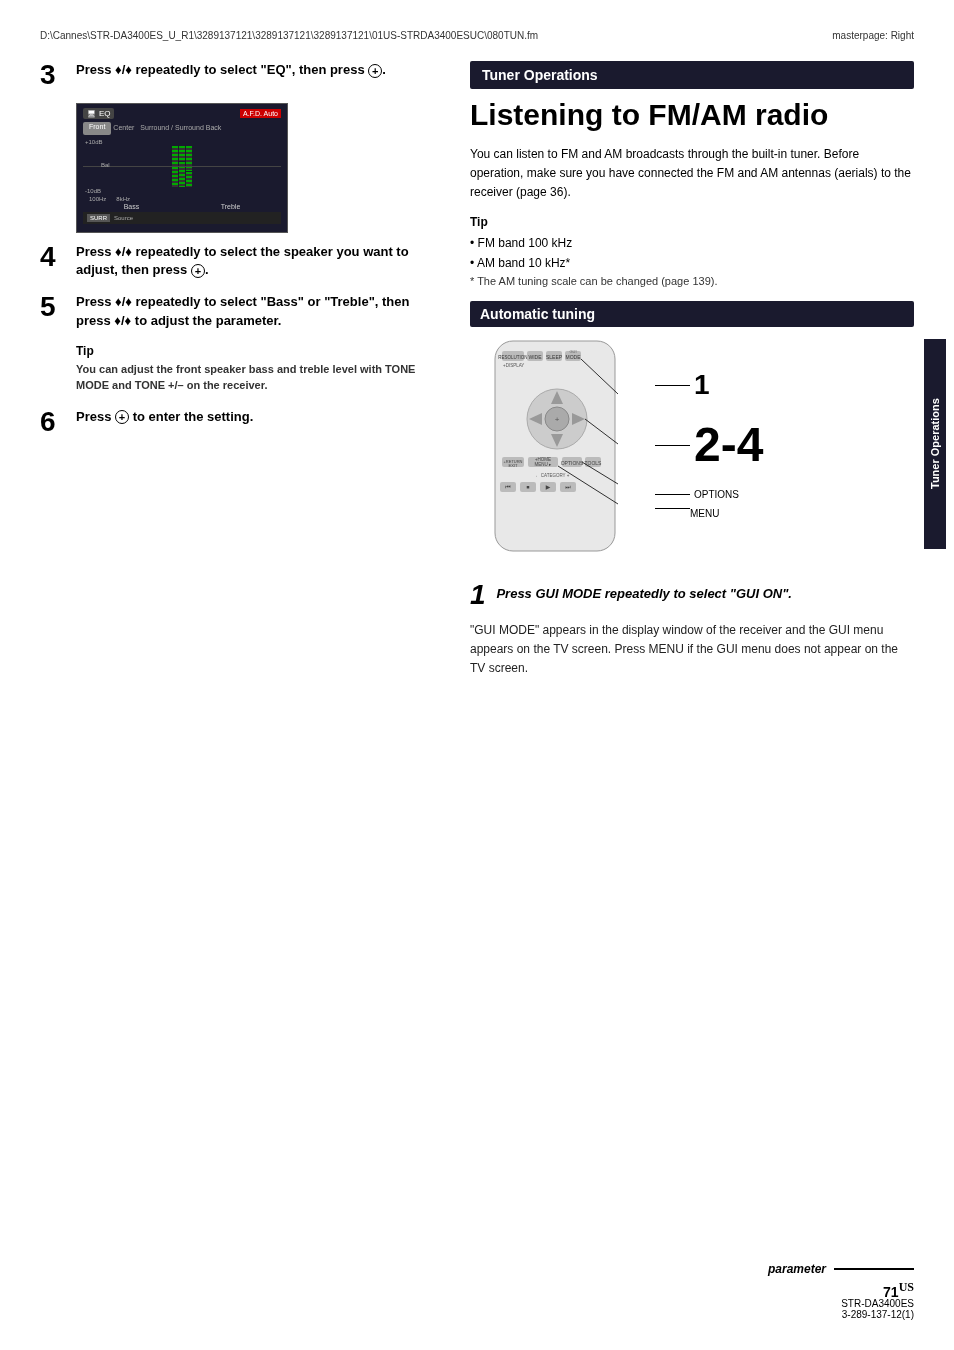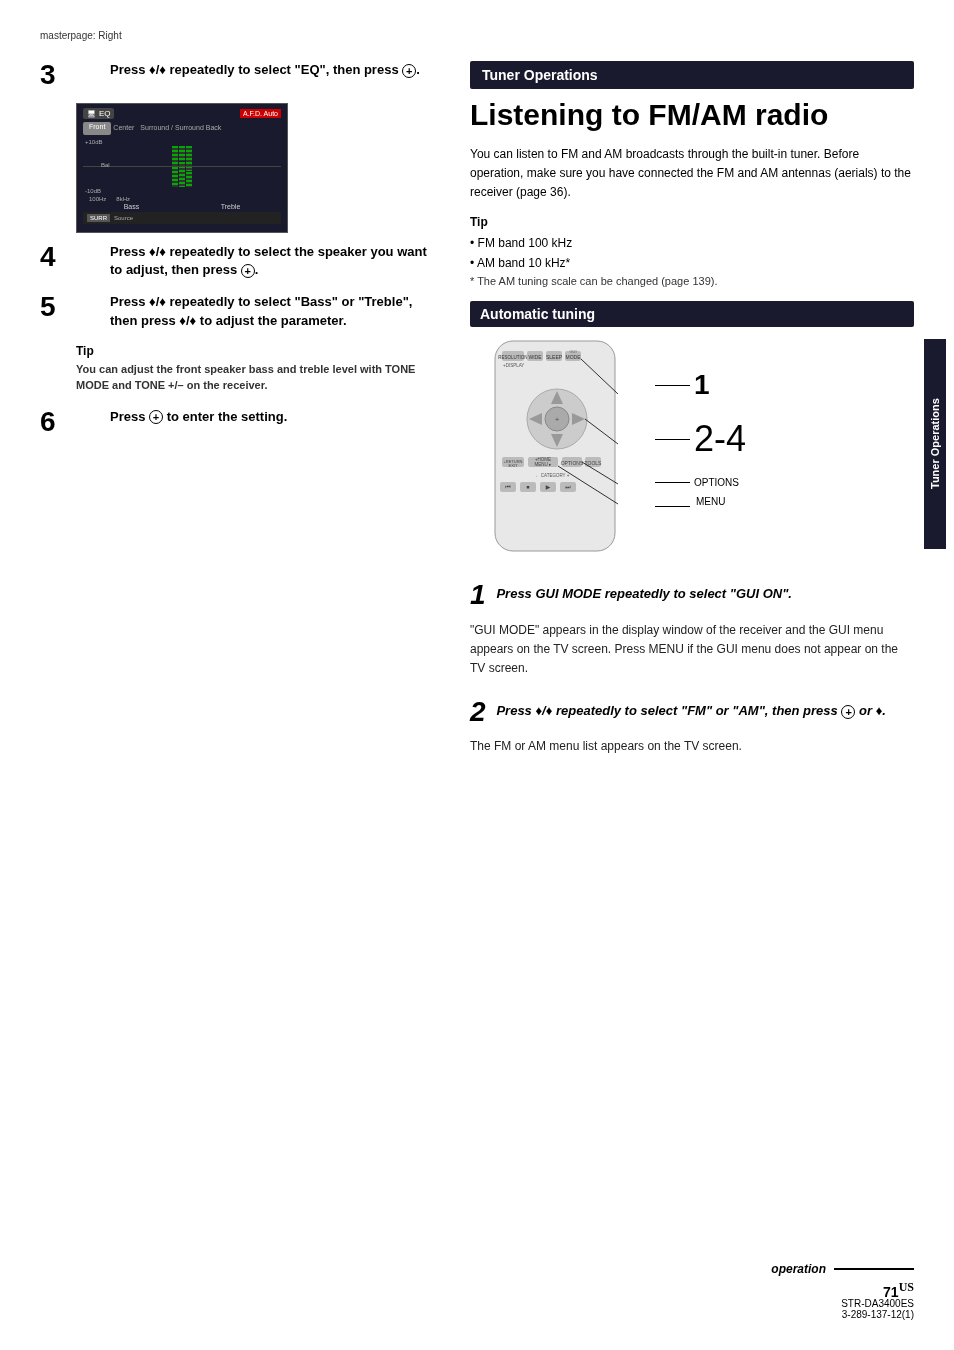--- a/index.html
+++ b/index.html
@@ -55,21 +55,20 @@
     .step-num {
       font-size: 28px;
       font-weight: bold;
       line-height: 1;
       flex-shrink: 0;
       width: 28px;
     }
 
     .step-content {
       flex: 1;
-      margin-left: 34px;
     }
 
     .step-title {
       font-weight: bold;
       font-size: 13px;
       line-height: 1.4;
     }
 
     
     .eq-screen {
@@ -266,20 +265,21 @@
       font-size: 11px;
       vertical-align: middle;
     }
   </style>
 </head>
 <body>
 
 <div class="page-container">
 
   <div class="top-meta">
+    <span>D:\Cannes\STR-DA3400ES_U_R1\3289137121\3289137121\3289137121\01US-STRDA3400ESUC\080TUN.fm</span>
     <span>masterpage: Right</span>
   </div>
 
   <div class="two-col">
 
     <div class="left-col">
 
       <div class="step">
         <div class="step-num">3</div>
         <div class="step-content">
@@ -468,61 +468,54 @@
           </svg>
         </div>
 
         <div style="display:flex;flex-direction:column;justify-content:flex-start;gap:0;margin-top:30px;">
           <div style="display:flex;align-items:center;gap:4px;margin-bottom:20px;">
             <div style="width:35px;height:1px;background:#000;"></div>
             <span style="font-size:28px;font-weight:bold;">1</span>
           </div>
           <div style="display:flex;align-items:center;gap:4px;margin-bottom:20px;">
             <div style="width:35px;height:1px;background:#000;"></div>
-            <span style="font-size:36px;font-weight:normal;line-height:1;">2-4</span>
+            <span style="font-size:48px;font-weight:bold;line-height:1;">2-4</span>
           </div>
           <div style="display:flex;align-items:center;gap:4px;margin-bottom:8px;">
             <div style="width:35px;height:1px;background:#000;"></div>
             <span style="font-size:10px;">OPTIONS</span>
           </div>
-          <div style="display:flex;align-items:flex-end;gap:6px;">
+          <div style="display:flex;align-items:flex-start;gap:0;">
             <div style="width:35px;height:1px;background:#000;"></div>
             <span style="font-size:10px;">MENU</span>
           </div>
         </div>
 
         <div style="position:absolute;right:-32px;top:0;background:#1a1a2e;color:#fff;font-size:11px;writing-mode:vertical-rl;text-orientation:mixed;transform:rotate(180deg);padding:10px 5px;height:210px;display:flex;align-items:center;justify-content:center;font-weight:bold;">Tuner Operations</div>
       </div>
 
       <div class="right-steps">
 
         <div class="right-step">
           <div class="right-step-header">
             <span style="font-size:28px;font-weight:bold;vertical-align:middle;">1</span>
             &nbsp; <span>Press GUI MODE repeatedly to select "GUI ON".</span>
           </div>
           <div class="right-step-body">"GUI MODE" appears in the display window of the receiver and the GUI menu appears on the TV screen. Press MENU if the GUI menu does not appear on the TV screen.</div>
         </div>
 
-        <div class="right-step">
-          <div class="right-step-header">
-            <span style="font-size:28px;font-weight:bold;vertical-align:middle;">2</span>
-            &nbsp; <span>Press <b>♦/♦</b> repeatedly to select "FM" or "AM", then press <span class="circle-plus">+</span> or <b>♦</b>.</span>
-          </div>
-          <div class="right-step-body">The FM or AM menu list appears on the TV screen.</div>
-        </div>
 
       </div>
 
     </div>
   </div>
 
   <div style="position:absolute;bottom:50px;right:40px;text-align:right;">
     <div style="display:flex;align-items:center;gap:8px;justify-content:flex-end;margin-bottom:4px;">
-      <span style="font-style:italic;font-size:12px;font-weight:bold;">operation</span>
+      <span style="font-style:italic;font-size:12px;font-weight:bold;">parameter</span>
       <div style="width:80px;height:2px;background:#000;"></div>
     </div>
     <div style="font-size:14px;font-weight:bold;">
       <span>71</span><sup style="font-size:12px;font-family:Liberation Serif, serif;">US</sup>
     </div>
   </div>
 
   <div style="position:absolute;bottom:30px;right:40px;text-align:right;font-size:10px;">
     <div>STR-DA3400ES</div>
     <div>3-289-137-12(1)</div>

